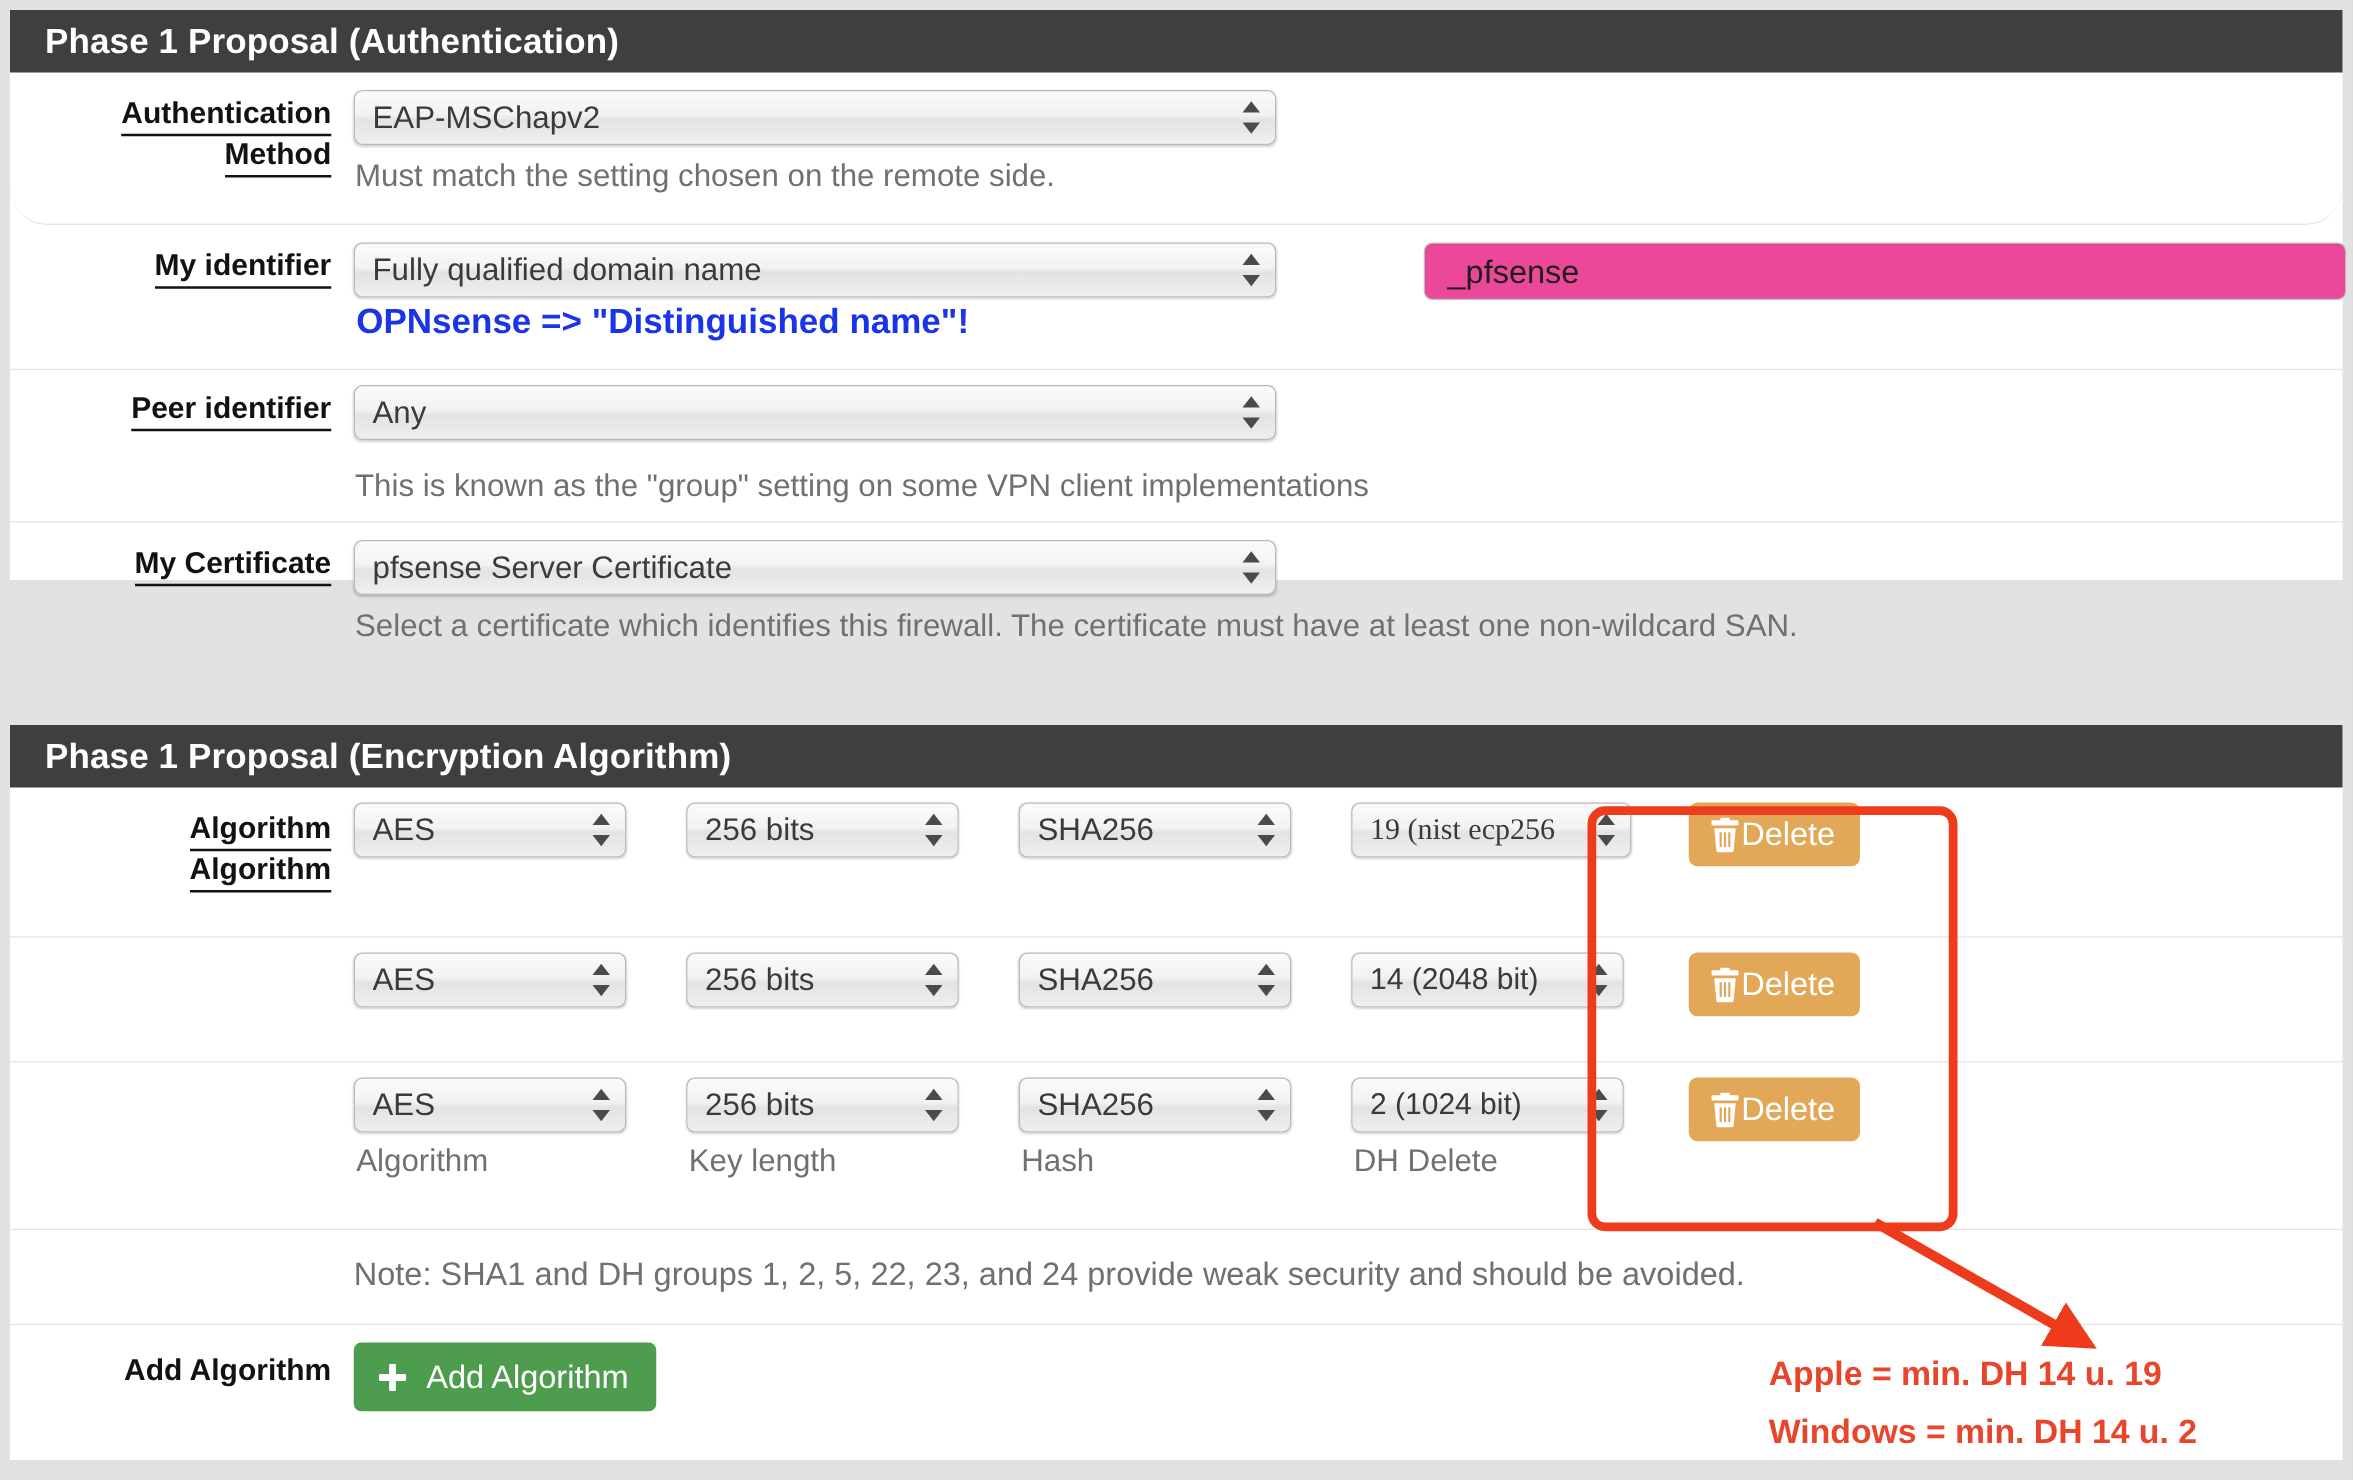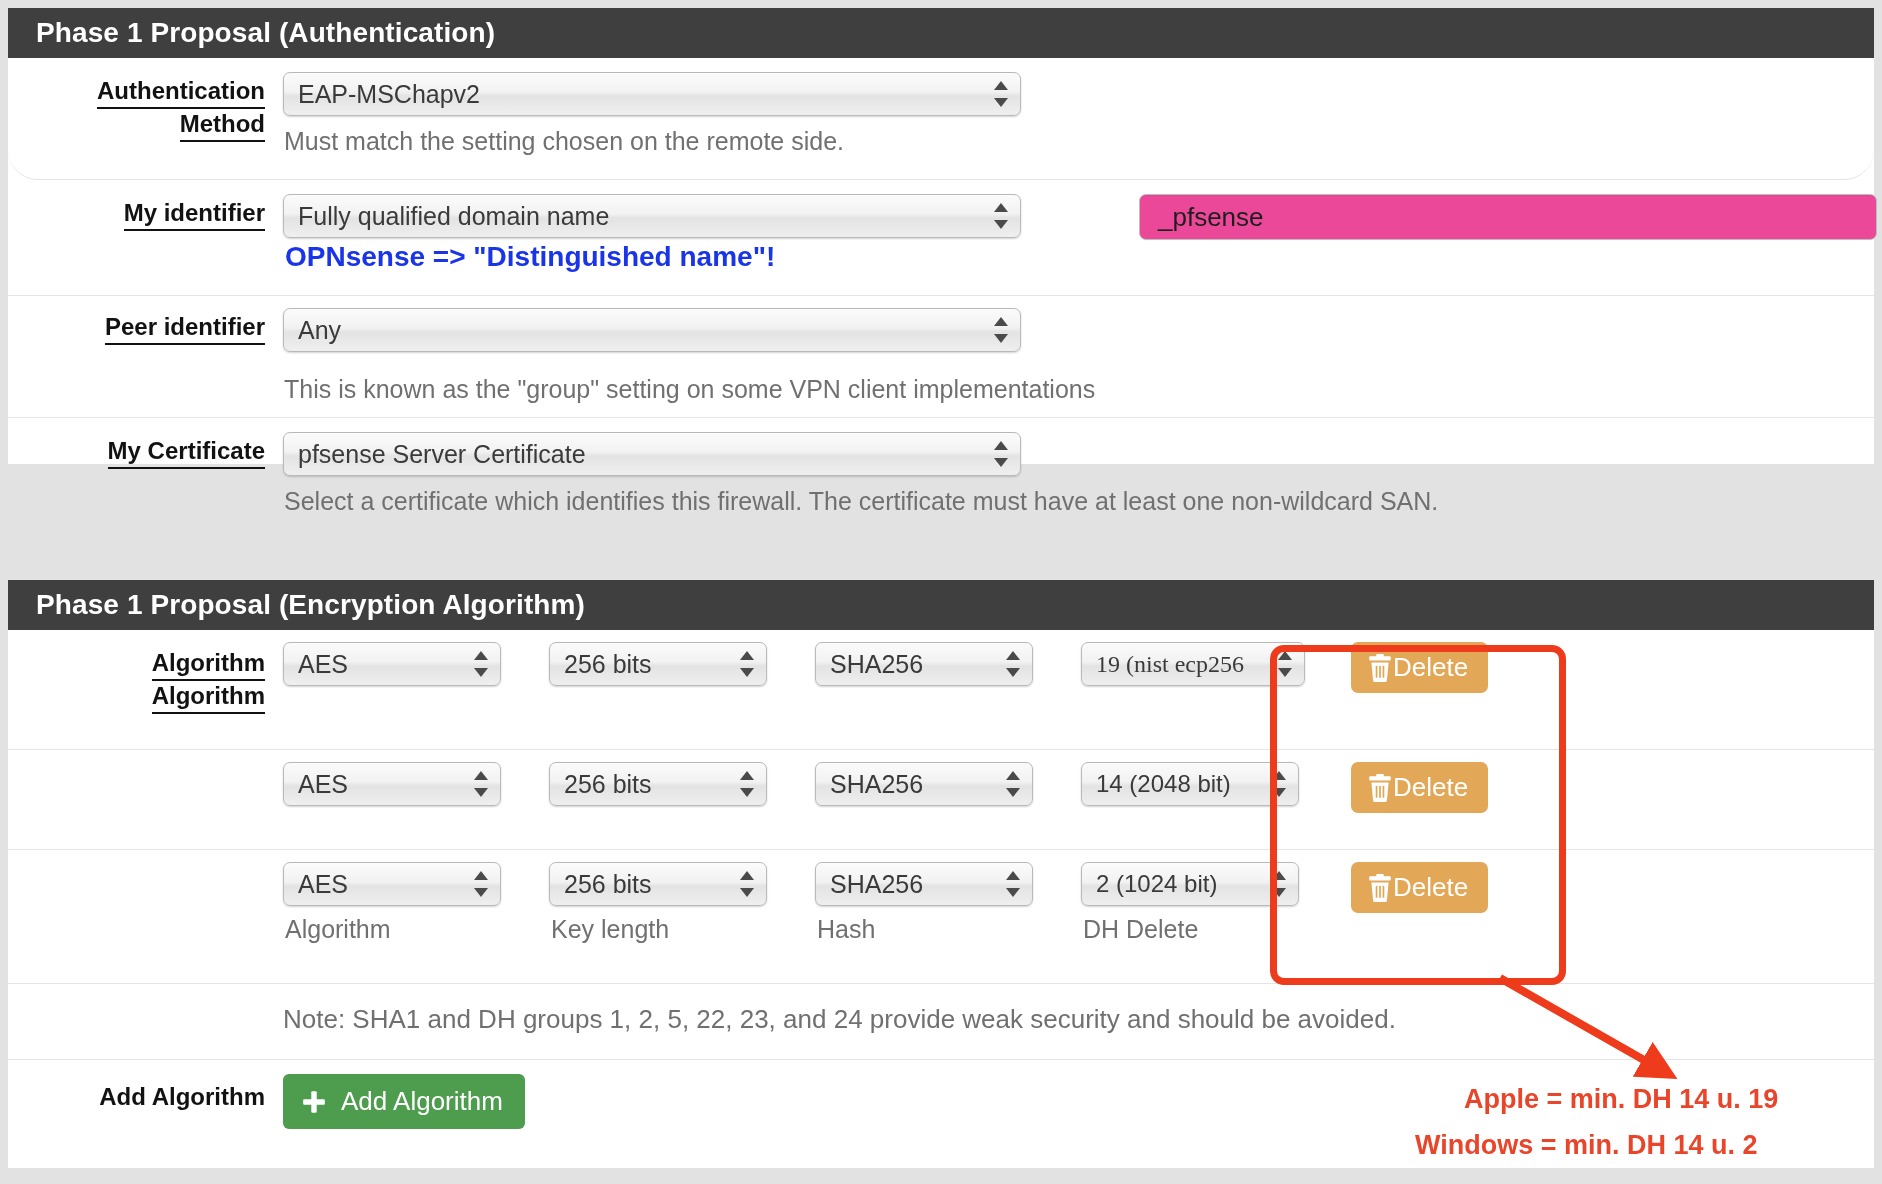--- a/index.html
+++ b/index.html
@@ -461,16 +461,16 @@
 
   <svg class="red-arrow" width="360" height="160" style="left:1490px; top:960px;">
     <defs>
       <marker id="arrowhead" markerWidth="5" markerHeight="5" refX="2.2" refY="2.5" orient="auto">
         <polygon points="0 0, 5 2.5, 0 5" fill="#ed3b1b"></polygon>
       </marker>
     </defs>
     <line x1="10" y1="18" x2="168" y2="108" stroke="#ed3b1b" stroke-width="8" marker-end="url(#arrowhead)"></line>
   </svg>
 
-  <div class="anno-red" style="left:1464px; top:1080px;">Apple = min. DH 14 u. 19</div>
+  <div class="anno-red" style="left:1415px; top:1080px;">Apple = min. DH 14 u. 19</div>
   <div class="anno-red" style="left:1415px; top:1126px;">Windows = min. DH 14 u. 2</div>
 
 </div>
 
 </body></html>

